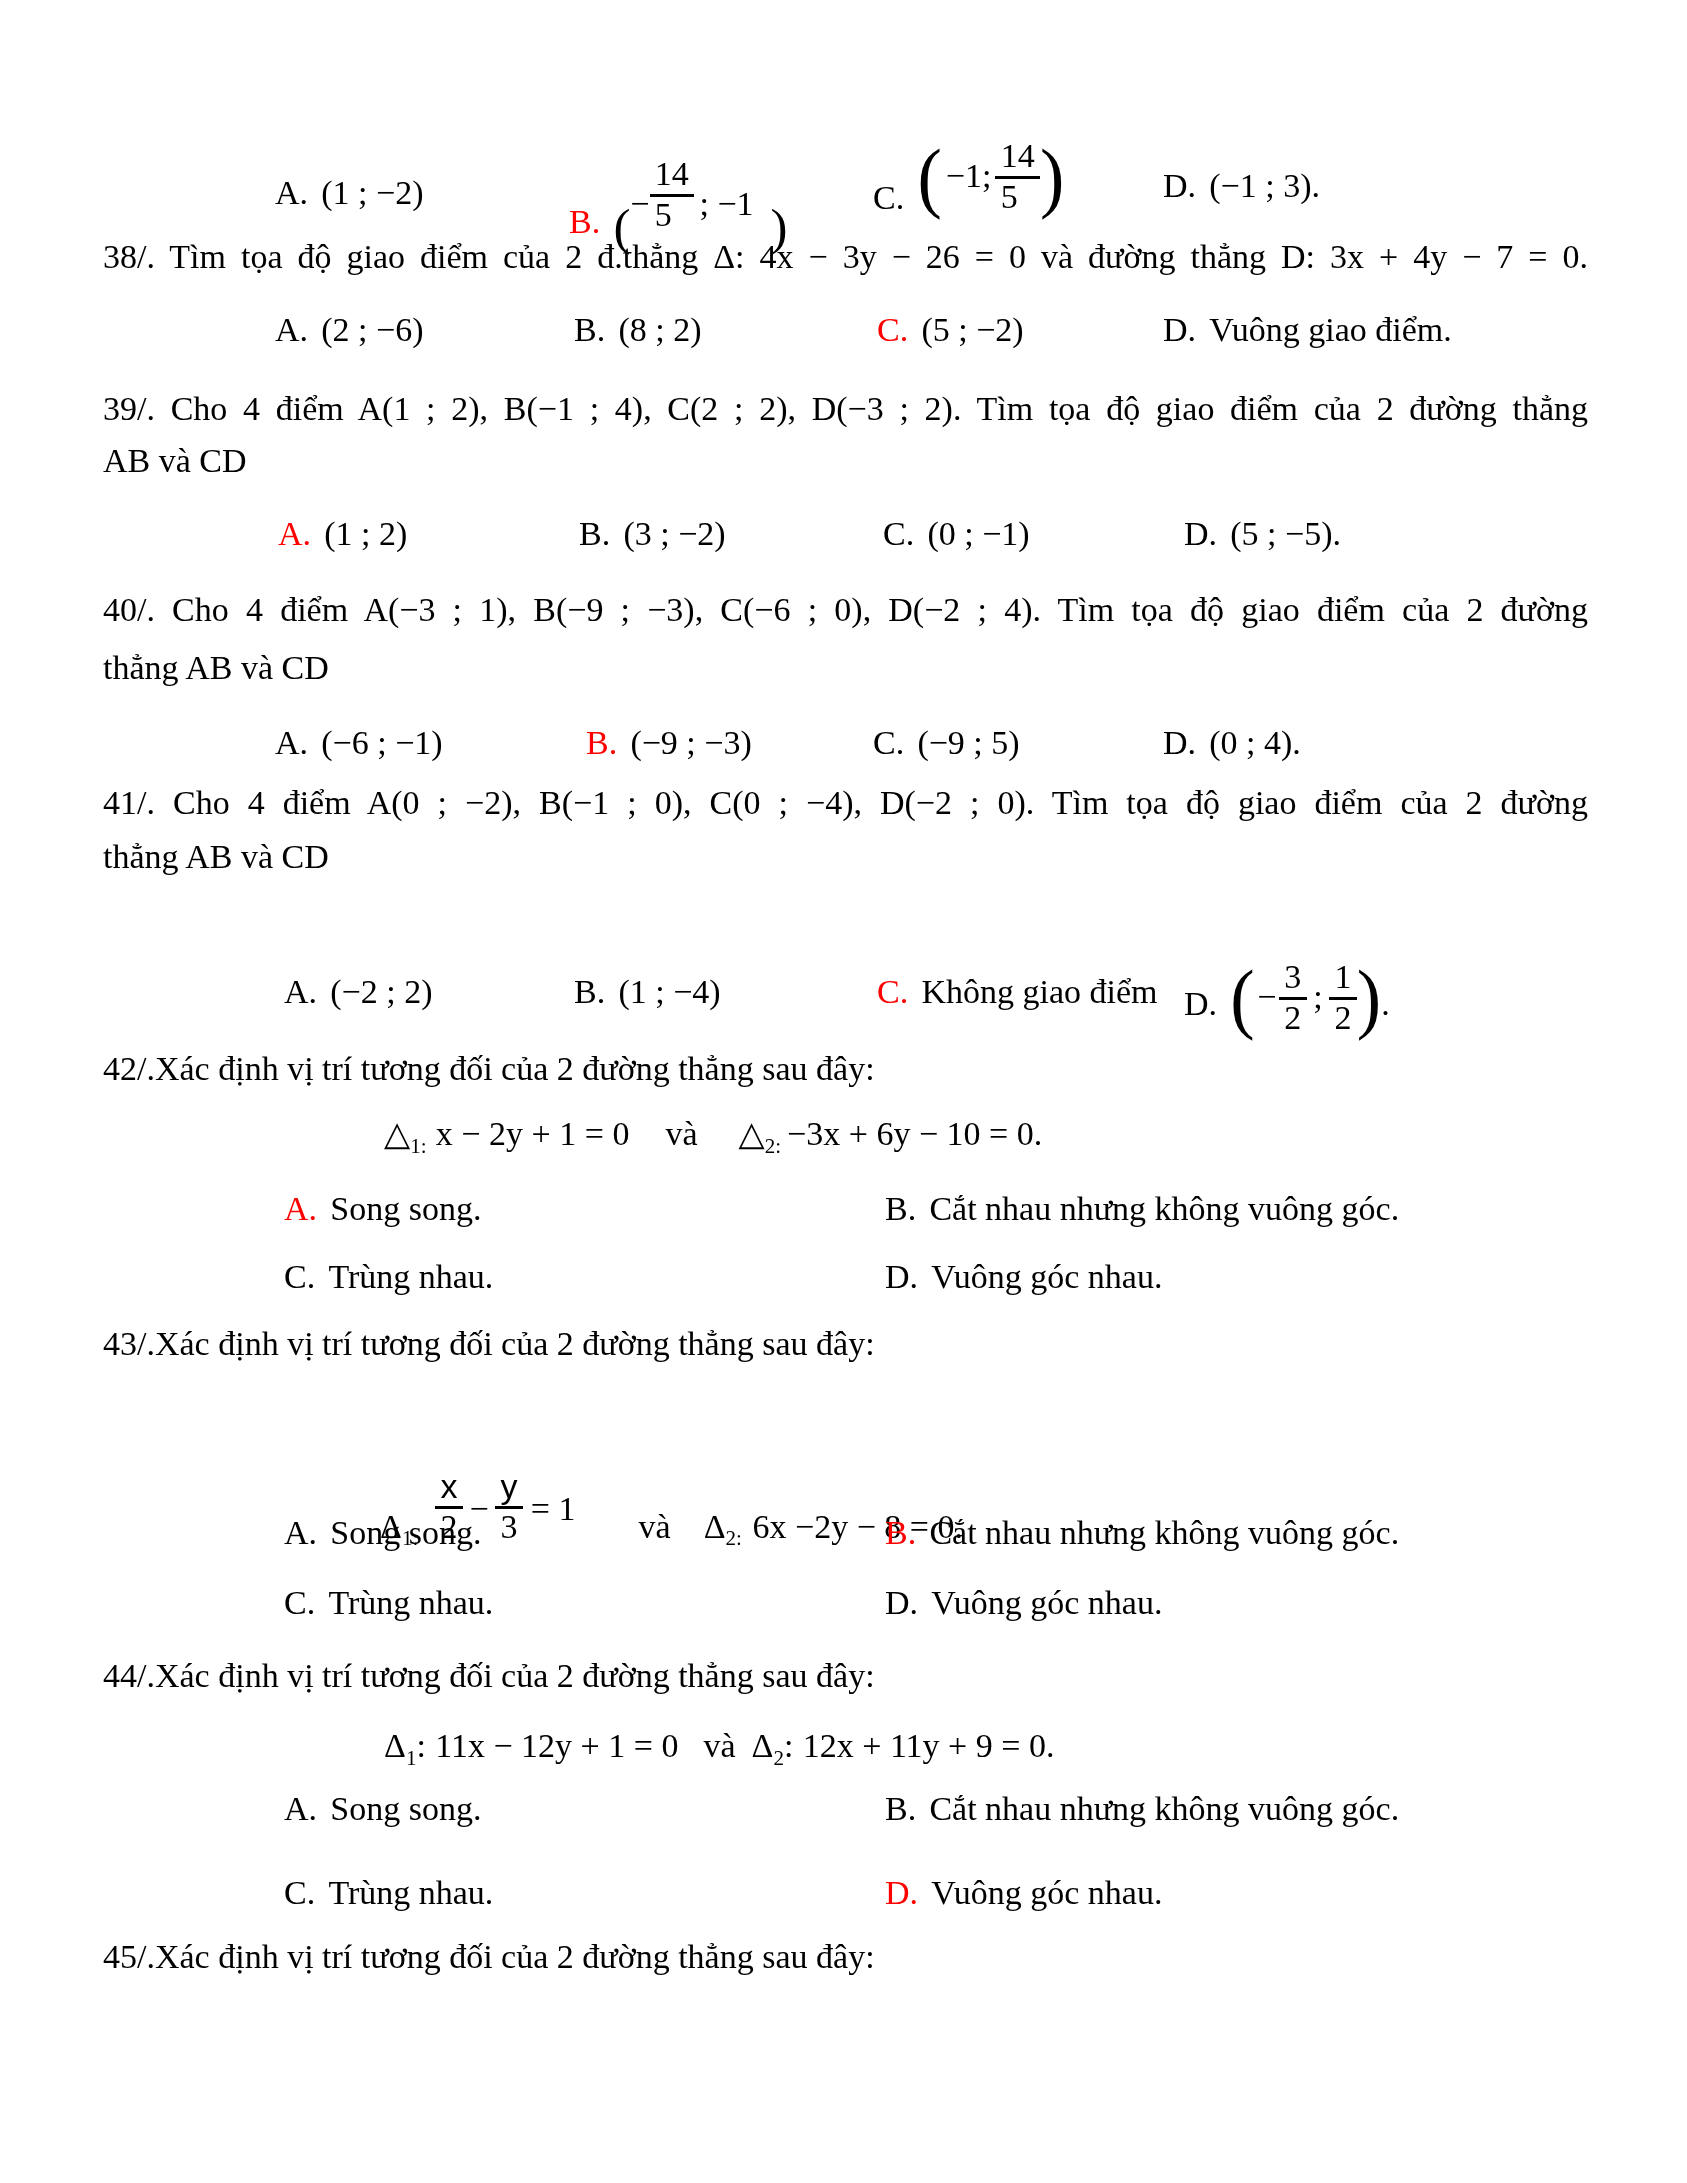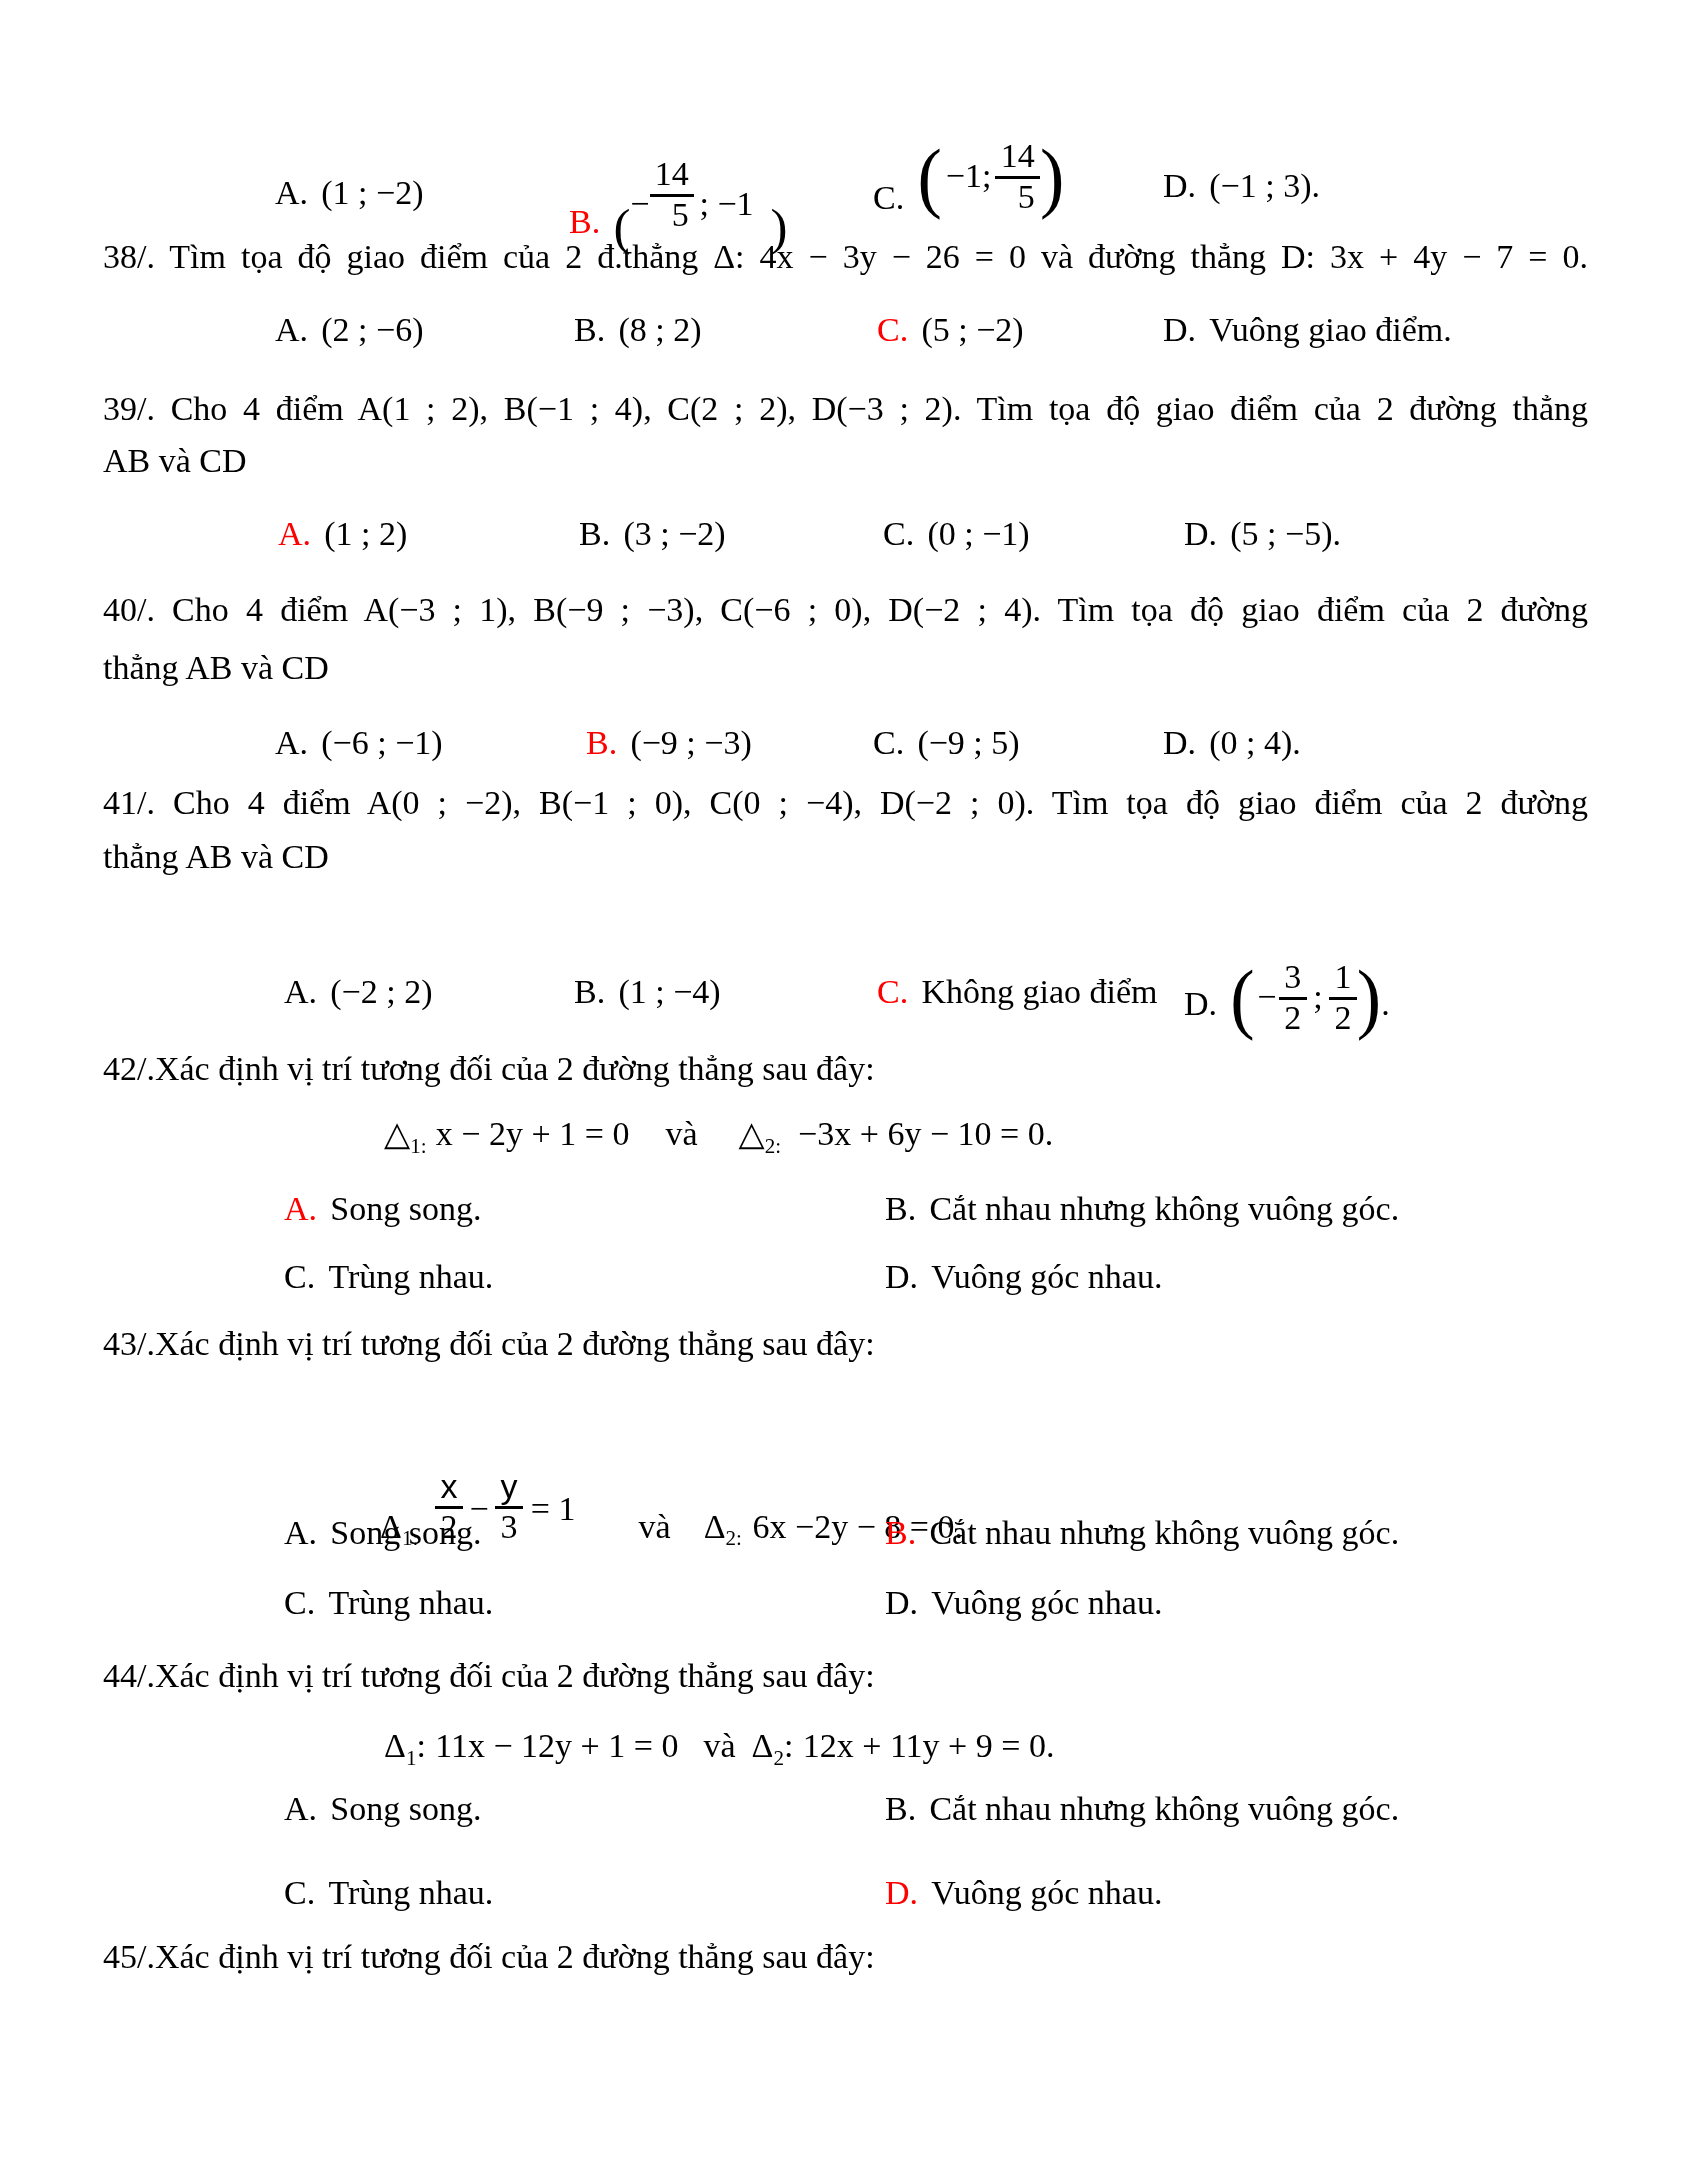--- a/index.html
+++ b/index.html
@@ -8,21 +8,21 @@
     font-family:"Liberation Serif", serif;font-size:34px;color:#000000;
     overflow:hidden;
   }
   .abs{position:absolute;white-space:nowrap;line-height:1.25;}
   .jline{
     position:absolute;left:103px;width:1485px;line-height:1.25;
     text-align:justify;text-align-last:justify;white-space:normal;
   }
   .opt .lbl{margin-right:13.2px;}
   
-  .fr{display:inline-block;text-align:right;line-height:0.95;}
+  .fr{display:inline-block;text-align:left;line-height:0.95;}
   .fr span{display:block;}
   .fr .num{padding:0 5.3px 3.3px;}
   .fr .den{border-top:3.3px solid #000;padding:2px 5.3px 0;}
   
   .raise{position:relative;top:-0.52em;}
   
   .paren1{font-size:1.5em;vertical-align:-0.22em;}
   
   .grp{display:inline-flex;align-items:center;position:relative;vertical-align:middle;}
   .grp .paren2{font-size:2.15em;line-height:1;display:inline-block;transform:scaleY(1.08);}
@@ -120,21 +120,21 @@
       <span class="fr">
         <span class="num">1</span>
         <span class="den">2</span>
       </span>
       <span class="paren2">)</span>
     </span><span>.</span>
 </div>
 
 <div class="abs" style="left:103px;top:1048px">42/.Xác định vị trí tương đối của 2 đường thẳng sau đây:</div>
 <div class="abs" style="left:384px;top:1113px">
-  <span>△</span><sub>1:</sub><span style="margin-left:9.3px">x − 2y + 1 = 0</span><span style="margin-left:36px">và</span><span style="margin-left:41px">△</span><sub>2:</sub><span style="margin-left:17px">−3x + 6y − 10 = 0.</span>
+  <span>△</span><sub>1:</sub><span style="margin-left:9.3px">x − 2y + 1 = 0</span><span style="margin-left:36px">và</span><span style="margin-left:41px">△</span><sub>2:</sub><span style="margin-left:6px">−3x + 6y − 10 = 0.</span>
 </div>
 <div class="abs opt" style="left:284px;top:1188px">
   <span class="lbl" style="color: rgb(255, 0, 0);">A.</span><span>Song song.</span>
 </div>
 <div class="abs opt" style="left:885px;top:1188px">
   <span class="lbl" style="color: rgb(0, 0, 0);">B.</span><span>Cắt nhau nhưng không vuông góc.</span>
 </div>
 <div class="abs opt" style="left:284px;top:1256px">
   <span class="lbl" style="color: rgb(0, 0, 0);">C.</span><span>Trùng nhau.</span>
 </div>

